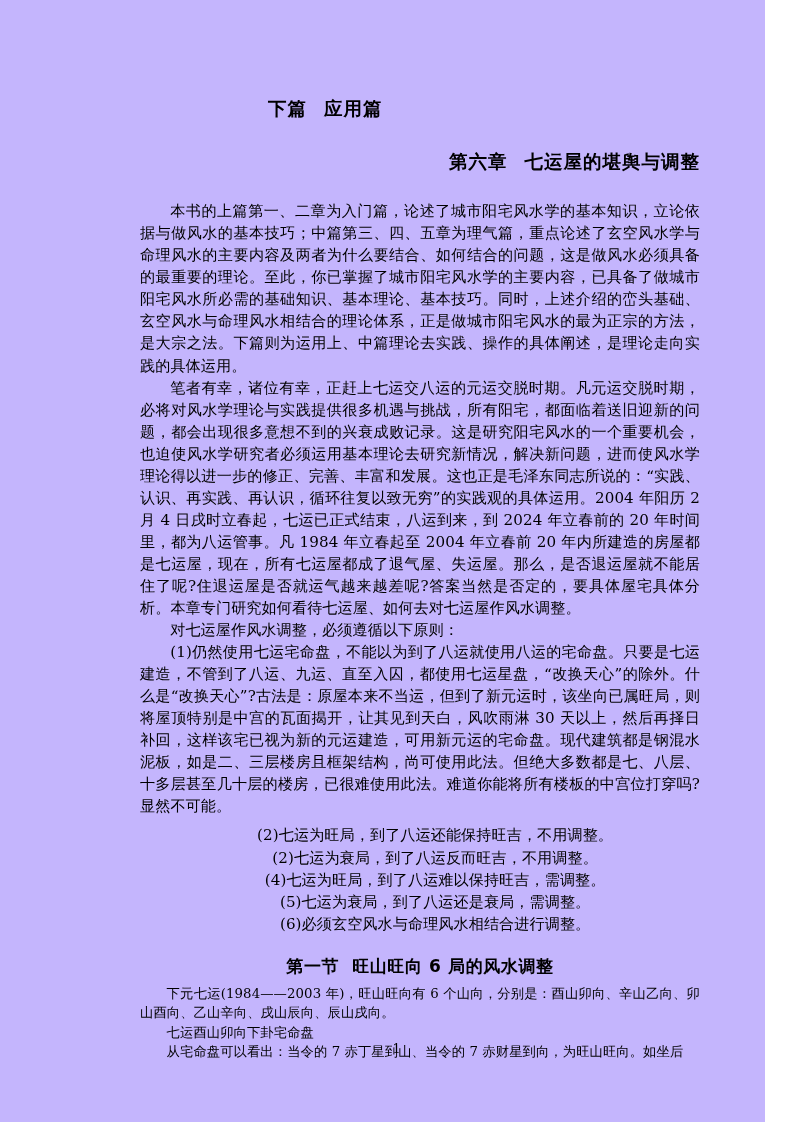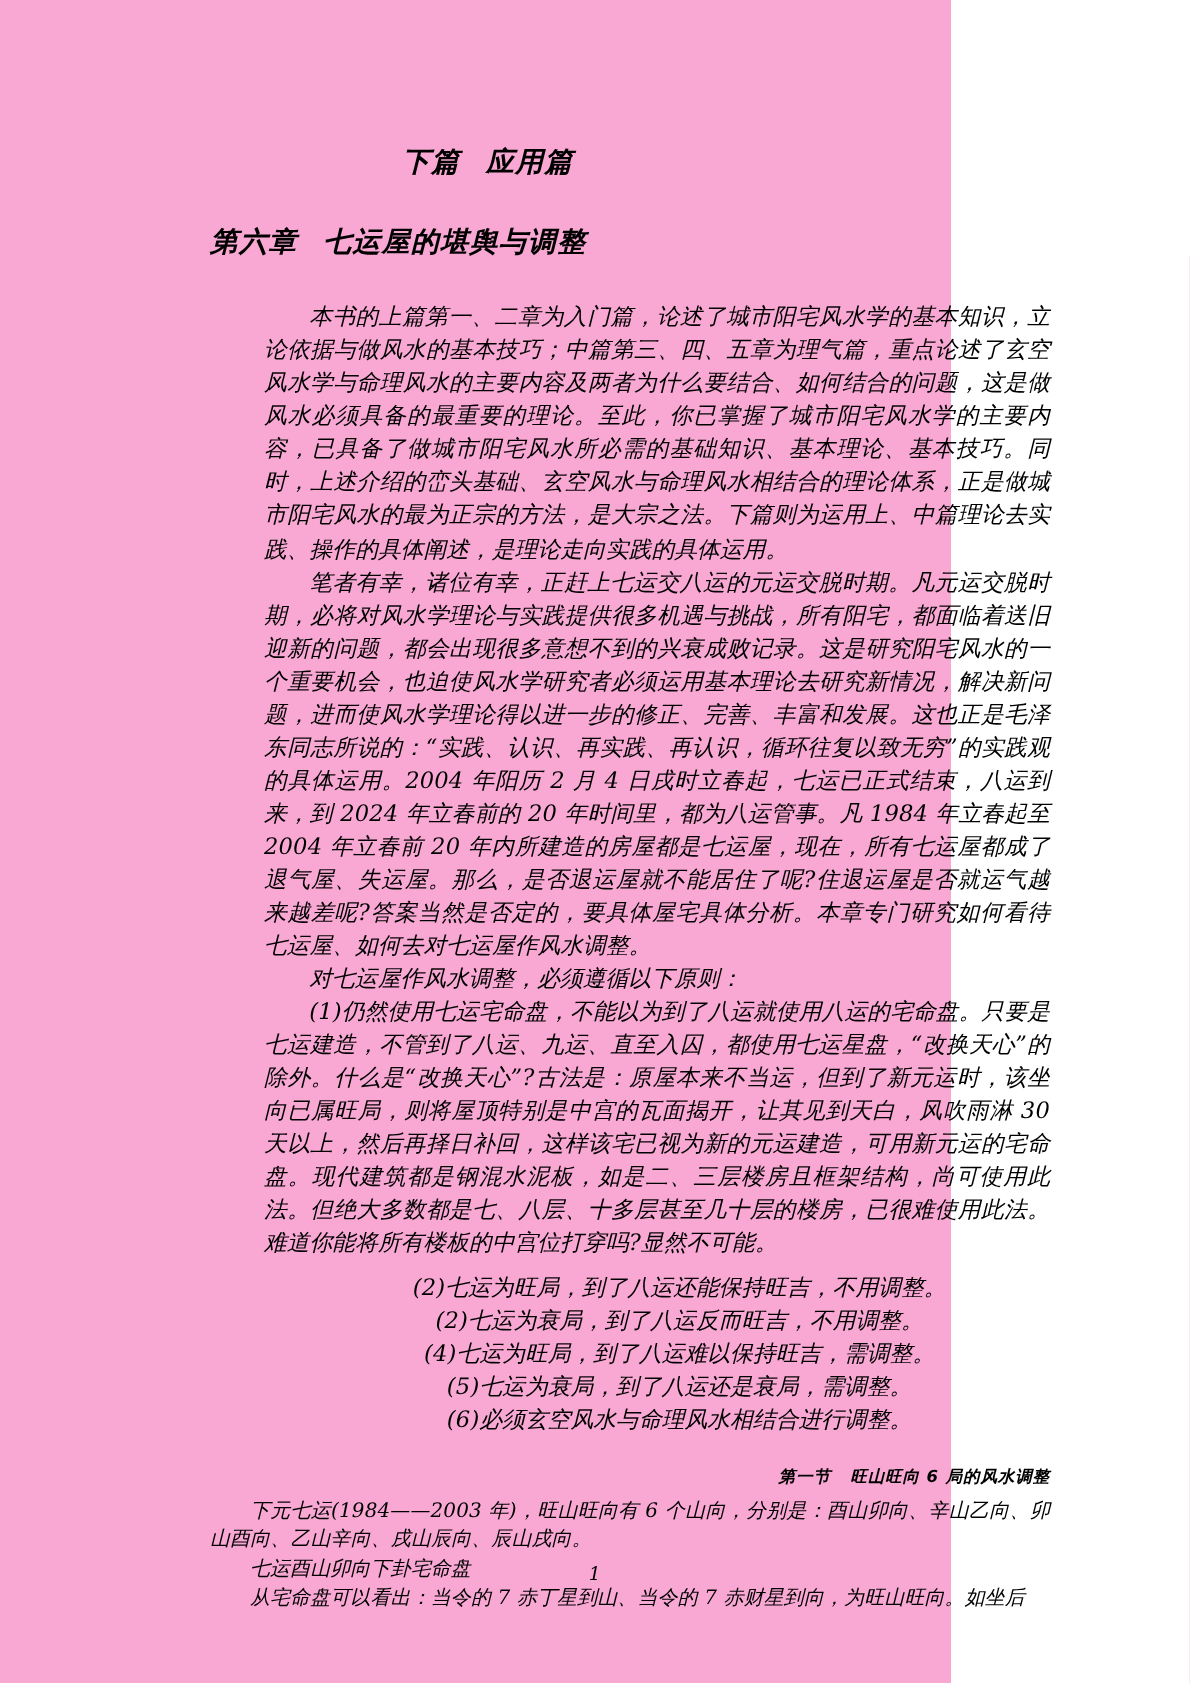--- a/index.html
+++ b/index.html
@@ -13,24 +13,23 @@
     height: 1122px;
     position: relative;
     font-family: "DejaVu Serif", "Liberation Serif", serif;
     color: #000000;
     overflow: hidden;
   }
   .page {
     position: absolute;
     left: 0;
     top: 0;
-    width: 634px;
+    width: 765px;
     height: 1122px;
-    background: #f9a8d4;
-    font-style: italic;
+    background: #c4b5fd;
   }
   .content {
     position: absolute;
     left: 140px;
     top: 0;
     width: 560px;
   }
 
   
   .part-title {
@@ -45,30 +44,29 @@
   }
   .part-title .gap { display: inline-block; width: 17px; }
 
   
   .chapter-title {
     margin: 0;
     padding-top: 30px;
     font-size: 18.5px;
     font-weight: bold;
     letter-spacing: 1px;
-    text-align: left;
+    text-align: right;
     line-height: 1.3;
     font-family: "DejaVu Sans", "Liberation Sans", sans-serif;
   }
   .chapter-title .gap { display: inline-block; width: 17px; }
 
   
   .body-block {
     padding-top: 26px;
-    margin-left: 36px;
   }
   p.para {
     margin: 0;
     font-size: 15.1px;
     line-height: 22.05px;
     text-align: justify;
     text-justify: inter-ideograph;
     text-indent: 2em;
     letter-spacing: 0.1px;
     word-break: break-all;
@@ -82,23 +80,23 @@
     white-space: nowrap;
     text-align: center;
   }
   .spacer-sm { height: 7px; }
 
   
   .section-title {
     margin: 0;
     padding-top: 20px;
     padding-bottom: 6px;
-    font-size: 11px;
+    font-size: 17px;
     font-weight: bold;
-    text-align: right;
+    text-align: center;
     letter-spacing: 0.6px;
     font-family: "DejaVu Sans", "Liberation Sans", sans-serif;
   }
   .section-title .gap { display: inline-block; width: 13px; }
 
   
   p.small {
     margin: 0;
     font-size: 13.3px;
     line-height: 19.5px;

